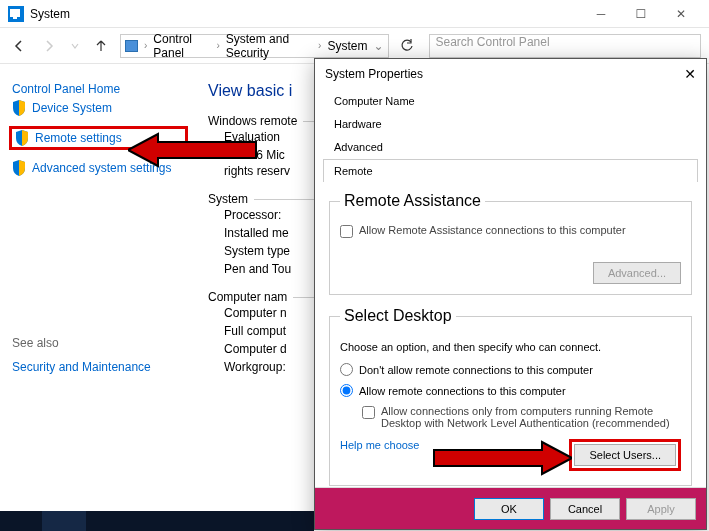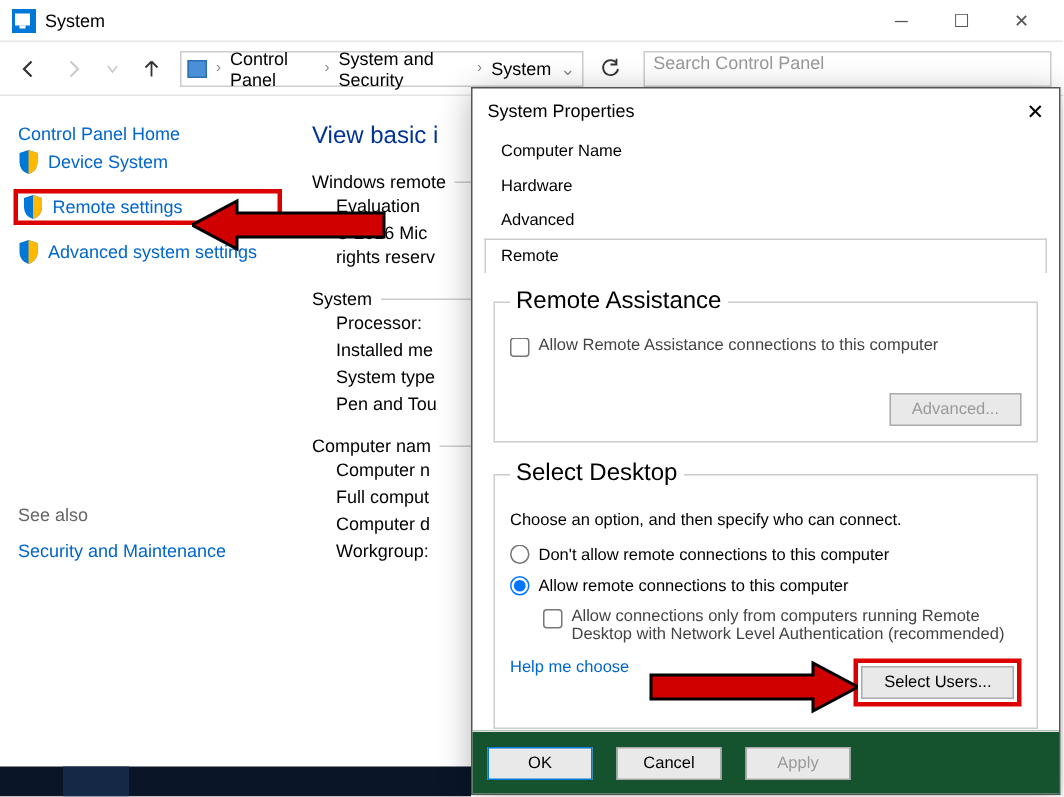--- a/index.html
+++ b/index.html
@@ -54,21 +54,21 @@
 .dialog fieldset legend { font-size: 16px; padding: 0 4px; }
 .dialog .chkrow { display: flex; align-items: flex-start; gap: 6px; font-size: 11px; color: #444; margin: 4px 0; }
 .dialog .chkrow input { margin-top: 1px; }
 .dialog .radrow { display: flex; align-items: center; gap: 6px; font-size: 11px; color: #000; margin: 8px 0; }
 .dialog .btn { background: #e9e9e9; border: 1px solid #aaa; padding: 4px 14px; font-size: 11px; cursor: pointer; }
 .dialog .btn.disabled { color: #999; }
 .dialog .rightbtn { display: flex; justify-content: flex-end; margin-top: 6px; }
 .dialog .linkrow { display: flex; align-items: flex-start; justify-content: space-between; margin-top: 10px; }
 .dialog .linkrow a { color: #0066cc; font-size: 11px; }
 .dialog .linkrow .boxed { border: 3px solid #d00; padding: 2px; }
-.dialog .dlgbtns { position: absolute; bottom: 0; left: 0; right: 0; height: 42px; background: #14532d; border-top: 1px solid #ddd; display: flex; align-items: center; justify-content: flex-start; gap: 16px; padding: 0 10px; }
+.dialog .dlgbtns { position: absolute; bottom: 0; left: 0; right: 0; height: 42px; background: #be185d; border-top: 1px solid #ddd; display: flex; align-items: center; justify-content: flex-end; gap: 6px; padding: 0 10px; }
 .dialog .dlgbtns .btn { min-width: 70px; }
 
 
 .arrow { position: absolute; z-index: 20; }
 .arrow svg { display: block; }
 
 
 .taskstrip { position: absolute; bottom: 0; left: 0; width: 314px; height: 20px; background: #0a1528; }
 .taskstrip .seg { position: absolute; left: 42px; top: 0; width: 44px; height: 20px; background: #152845; }
 </style>

